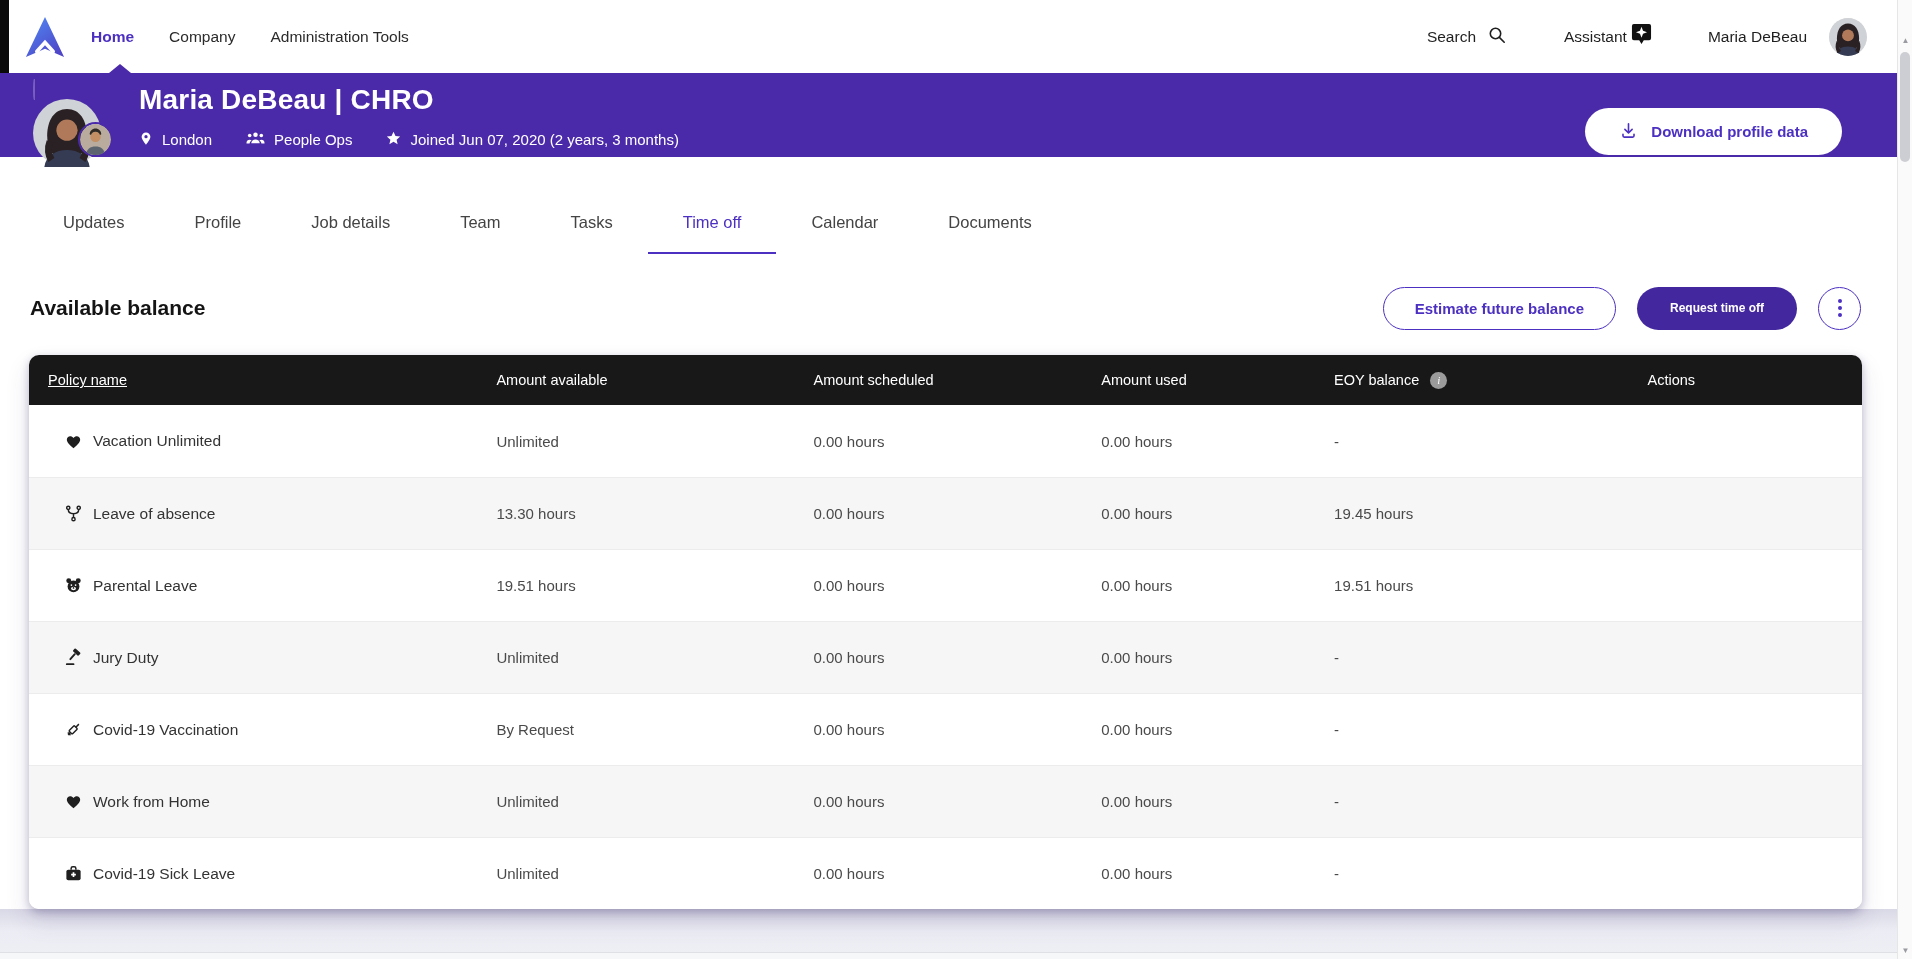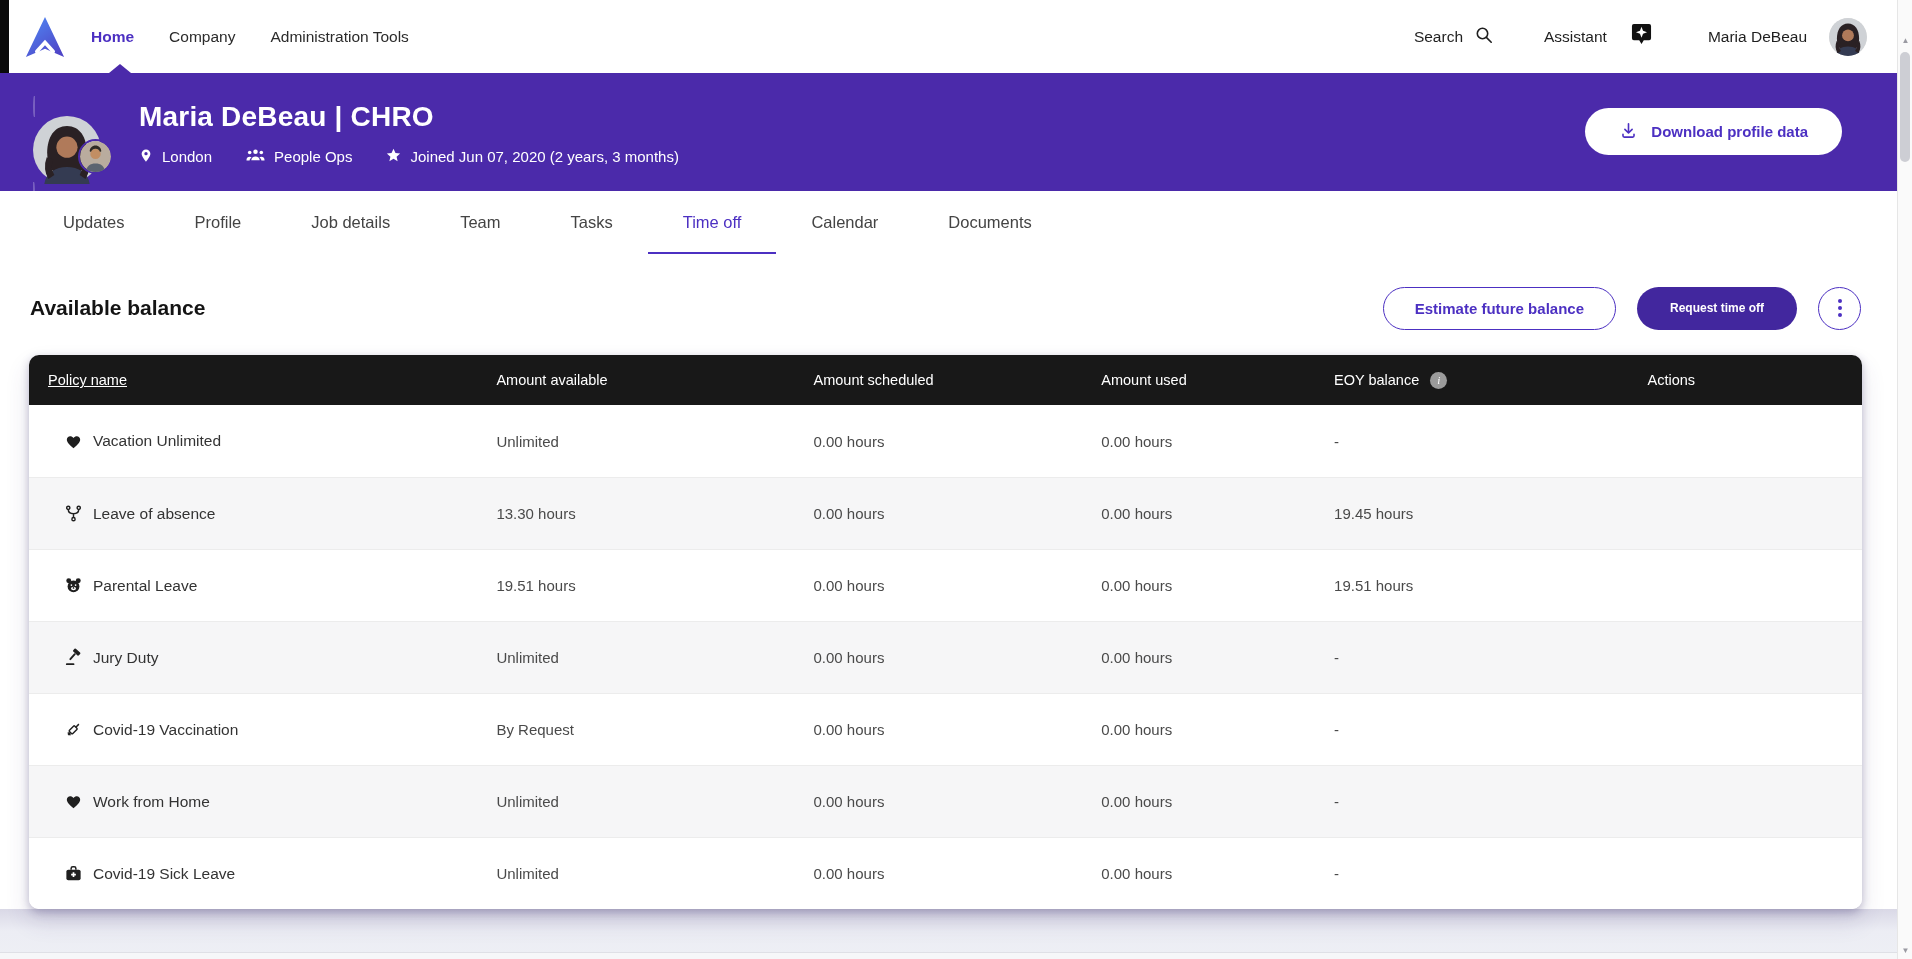--- a/index.html
+++ b/index.html
@@ -11,27 +11,27 @@
   .edge-sliver { position:absolute; top:0; left:0; width:9px; height:73px; background:#0a0a0a; }
   .topnav { position:absolute; top:0; left:9px; right:15px; height:73px; background:#fff;
             display:flex; align-items:center; padding-left:16px; }
   .logo { width:40px; height:44px; margin-right:26px; display:flex; align-items:center; }
   .nav-links { display:flex; align-items:center; gap:35px; }
   .nav-link { font-size:15.5px; color:#2b2b2b; cursor:pointer; text-decoration:none; }
   .nav-link.active { color:var(--accent); font-weight:700; }
   .nav-right { margin-left:auto; display:flex; align-items:center; padding-right:30px; }
   .nav-right .lbl { font-size:15.5px; color:#1f1f1f; }
   .search-wrap { display:flex; align-items:center; gap:11px; margin-right:50px; cursor:pointer; }
-  .assist-wrap { display:flex; align-items:center; gap:24px; margin-right:56px; cursor:pointer; }
+  .assist-wrap { display:flex; align-items:center; gap:4px; margin-right:56px; cursor:pointer;margin-left:7px; }
   .user-wrap { display:flex; align-items:center; gap:22px; cursor:pointer; }
   .avatar-sm { width:38px; height:38px; border-radius:50%; overflow:hidden; background:#ddd; }
   .avatar-sm svg, .avatar-lg svg, .avatar-xs svg { display:block; width:100%; height:100%; }
 
   
-  .banner { position:absolute; top:73px; left:0; right:15px; height:118px; background:var(--banner); }
+  .banner { position:absolute; top:73px; left:0; right:15px; height:84px; background:var(--banner); }
   .banner .notch { position:absolute; top:-9px; left:109px; width:0; height:0;
                    border-left:11px solid transparent; border-right:11px solid transparent;
                    border-bottom:9px solid var(--banner); }
   .banner-inner { position:relative; height:100%; display:flex; align-items:center; padding-left:33px; }
   .avatar-wrap { position:relative; width:68px; height:68px; margin-right:38px; }
   .avatar-lg { width:68px; height:68px; border-radius:50%; overflow:hidden; border:2px solid rgba(255,255,255,.25); }
   .avatar-xs { position:absolute; right:-12px; bottom:-8px; width:35px; height:35px; border-radius:50%;
                overflow:hidden; border:2px solid var(--banner); }
   .banner-text .title { color:#fff; font-size:28px; font-weight:700; letter-spacing:.2px; margin-top:2px; }
   .meta-row { display:flex; align-items:center; gap:34px; margin-top:15px; }

